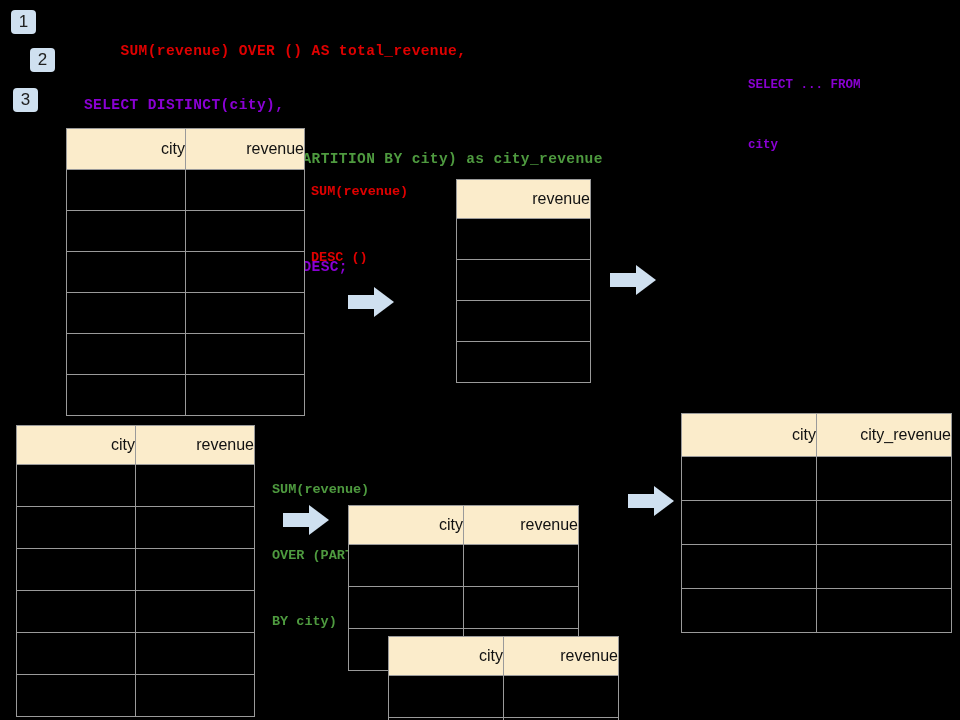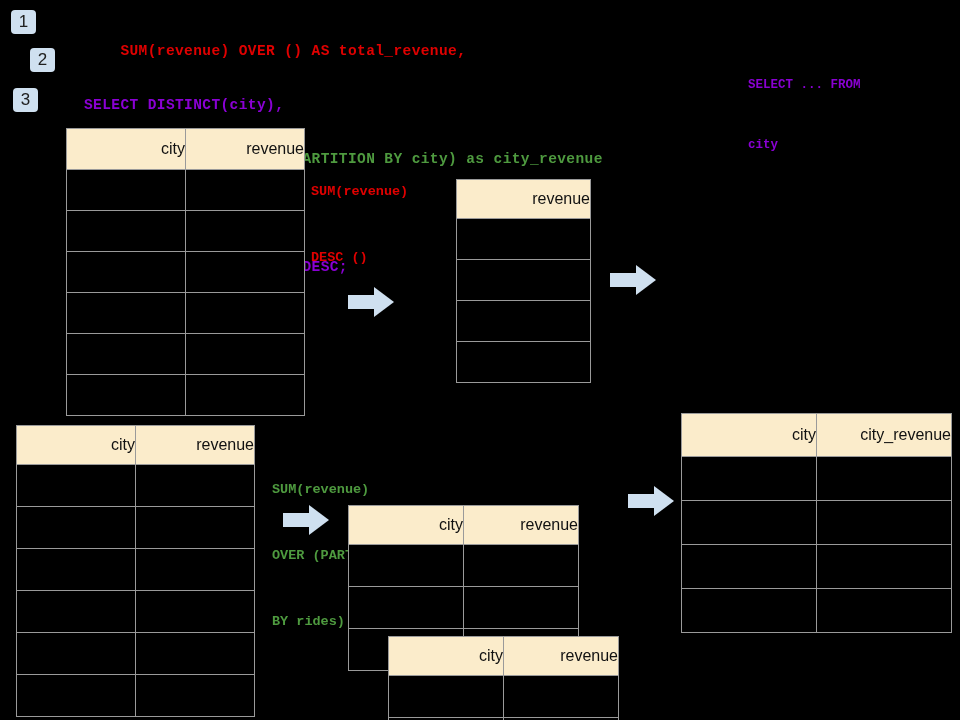--- a/index.html
+++ b/index.html
@@ -126,21 +126,21 @@
   </div>
 
   <div class="anno c-red" style="left:311px; top:137px;">
     <span style="display:block">SUM(revenue)</span>
     <span style="display:block">DESC ()</span>
   </div>
 
   <div class="anno c-green" style="left:272px; top:435px;">
     <span style="display:block">SUM(revenue)</span>
     <span style="display:block">OVER (PARTITION</span>
-    <span style="display:block">BY rides)</span>
+    <span style="display:block">BY city)</span>
   </div>
 
   <table class="tbl" style="left:66px; top:128px; width:238px;">
     <colgroup>
         <col style="width:119px">
         <col style="width:119px">
       </colgroup>
     <tbody>
       <tr>
         <td class="hdr" style="height:40px">city</td>

